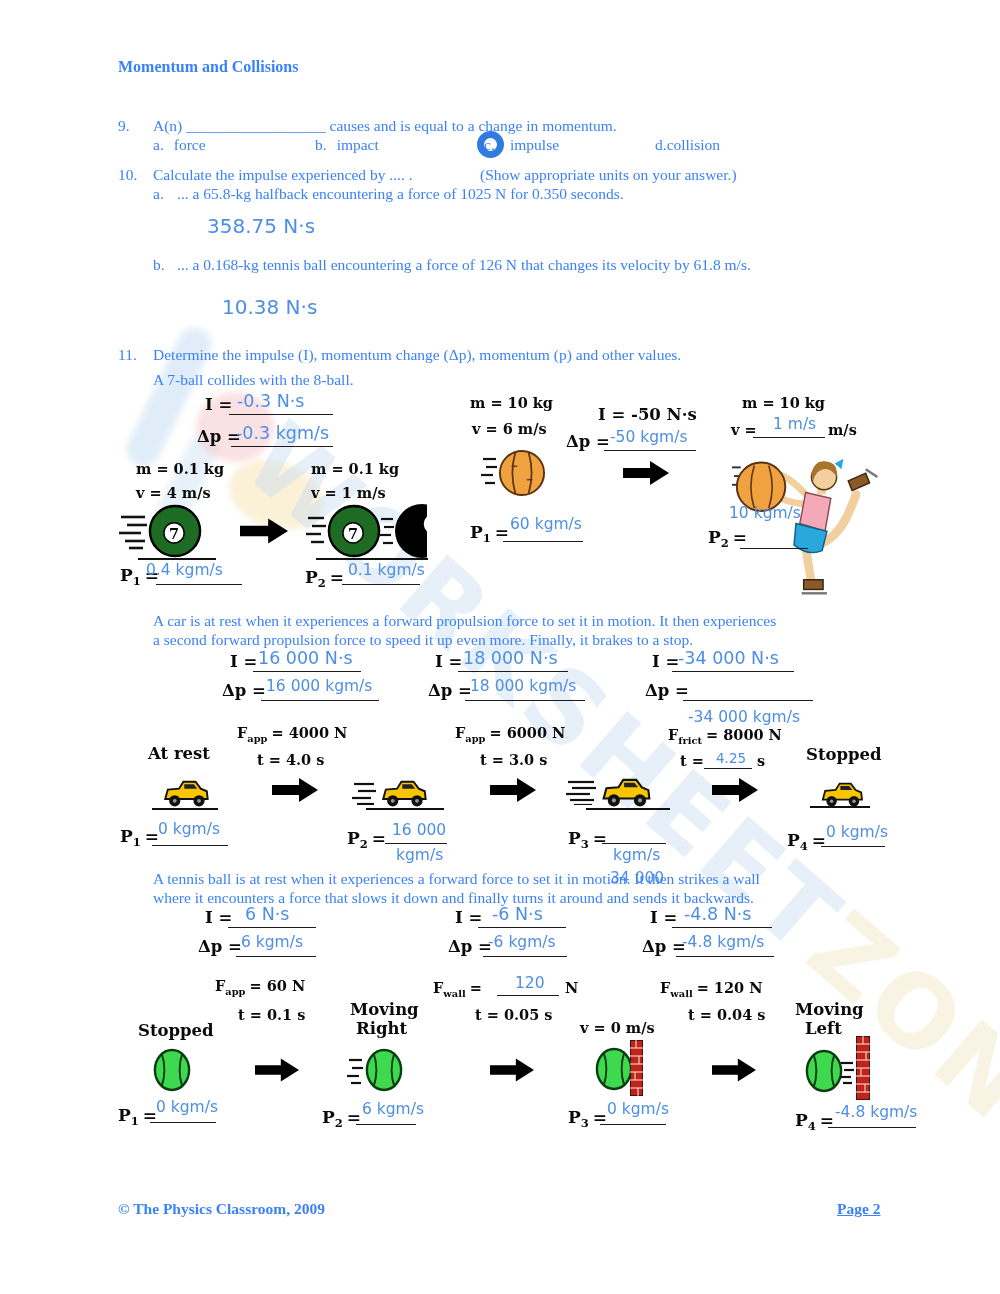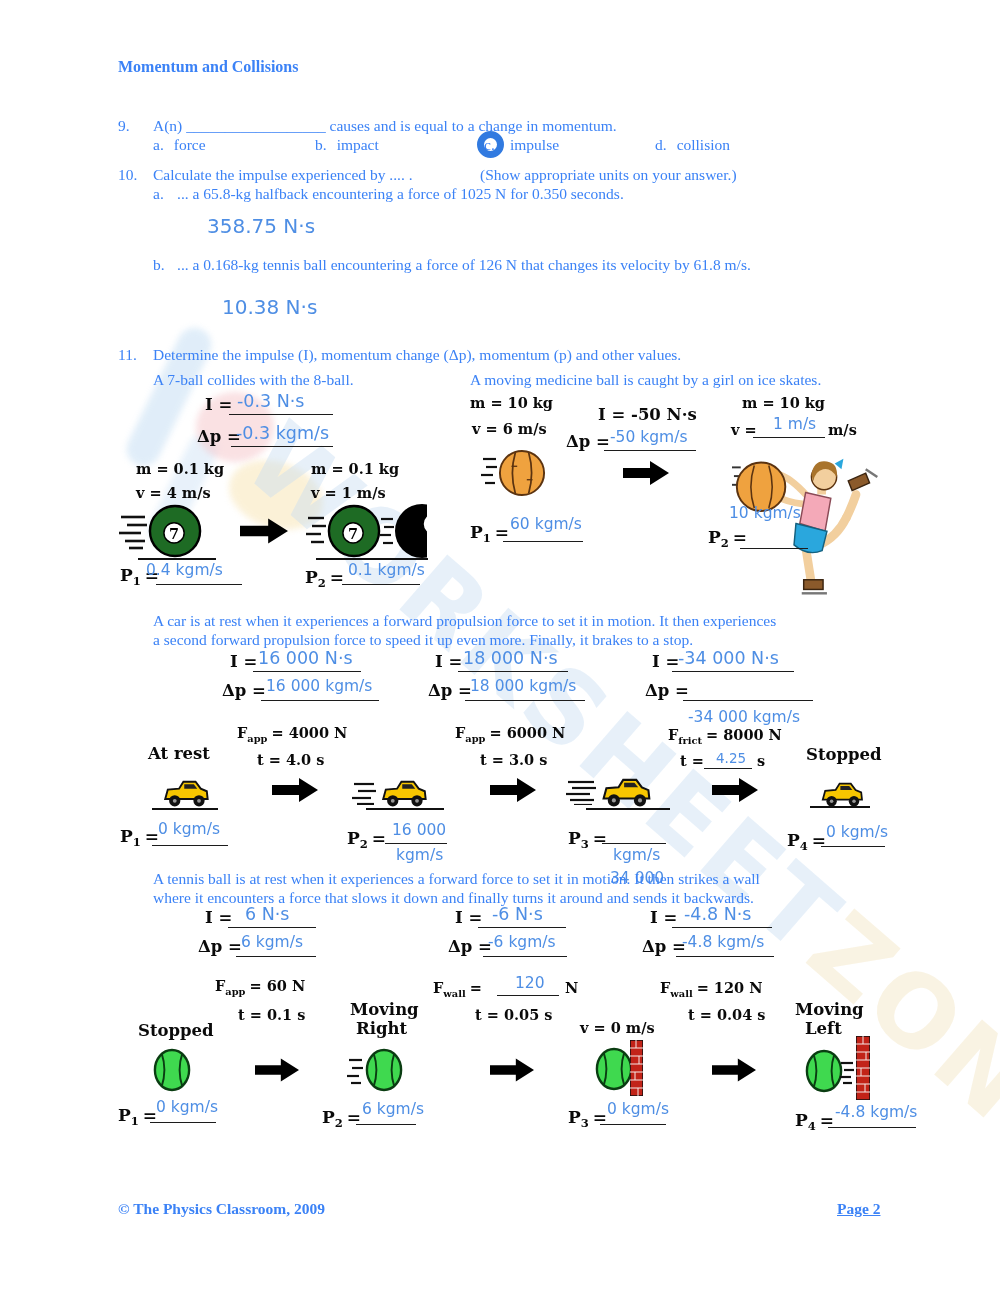--- a/index.html
+++ b/index.html
@@ -47,37 +47,36 @@
   <div class="t" style="left:153px;top:136px;">
     <span>a.</span><span style="margin-left:10px;">force</span>
   </div>
   <div class="t" style="left:315px;top:136px;">
     <span>b.</span><span style="margin-left:10px;">impact</span>
   </div>
   <div class="t" style="left:484px;top:136px;">c.</div>
   <div class="cring" style="left:477px;top:131px;"></div>
   <div class="t" style="left:510px;top:136px;">impulse</div>
   <div class="t" style="left:655px;top:136px;">
-    <span>d.</span><span style="margin-left:10px;">collision</span>
+    <span>d.</span><span style="">collision</span>
   </div>
 
   <div class="t" style="left:118px;top:166px;">10.</div>
   <div class="t" style="left:153px;top:166px;">Calculate the impulse experienced by .... .</div>
   <div class="t" style="left:480px;top:166px;">(Show appropriate units on your answer.)</div>
   <div class="t" style="left:153px;top:185px;">a.</div>
   <div class="t" style="left:177px;top:185px;">... a 65.8-kg halfback encountering a force of 1025 N for 0.350 seconds.</div>
   <div class="hw hw20" style="left:207px;top:214px;">358.75 N·s</div>
   <div class="t" style="left:153px;top:256px;">b.</div>
   <div class="t" style="left:177px;top:256px;">... a 0.168-kg tennis ball encountering a force of 126 N that changes its velocity by 61.8 m/s.</div>
   <div class="hw hw20" style="left:222px;top:295px;">10.38 N·s</div>
 
   <div class="t" style="left:118px;top:346px;">11.</div>
   <div class="t" style="left:153px;top:346px;">Determine the impulse (I), momentum change (Δp), momentum (p) and other values.</div>
   <div class="t" style="left:153px;top:371px;">A 7-ball collides with the 8-ball.</div>
-  <div class="t" style="left:470px;top:371px;">A moving medicine ball is caught by a girl on ice skates.</div>
 
   <div class="pl pl16" style="left:205px;top:395px;">I =</div>
   <div class="hw hw18" style="left:237px;top:391px;">-0.3 N·s</div>
   <div class="ul" style="left:229px;top:414px;width:104px;"></div>
   <div class="pl pl16" style="left:197px;top:427px;">Δp =</div>
   <div class="hw hw18" style="left:236px;top:423px;">-0.3 kgm/s</div>
   <div class="ul" style="left:231px;top:446px;width:102px;"></div>
 
   <div class="pl" style="left:136px;top:460px;">m = 0.1 kg</div>
   <div class="pl" style="left:136px;top:484px;">v = 4 m/s</div>

